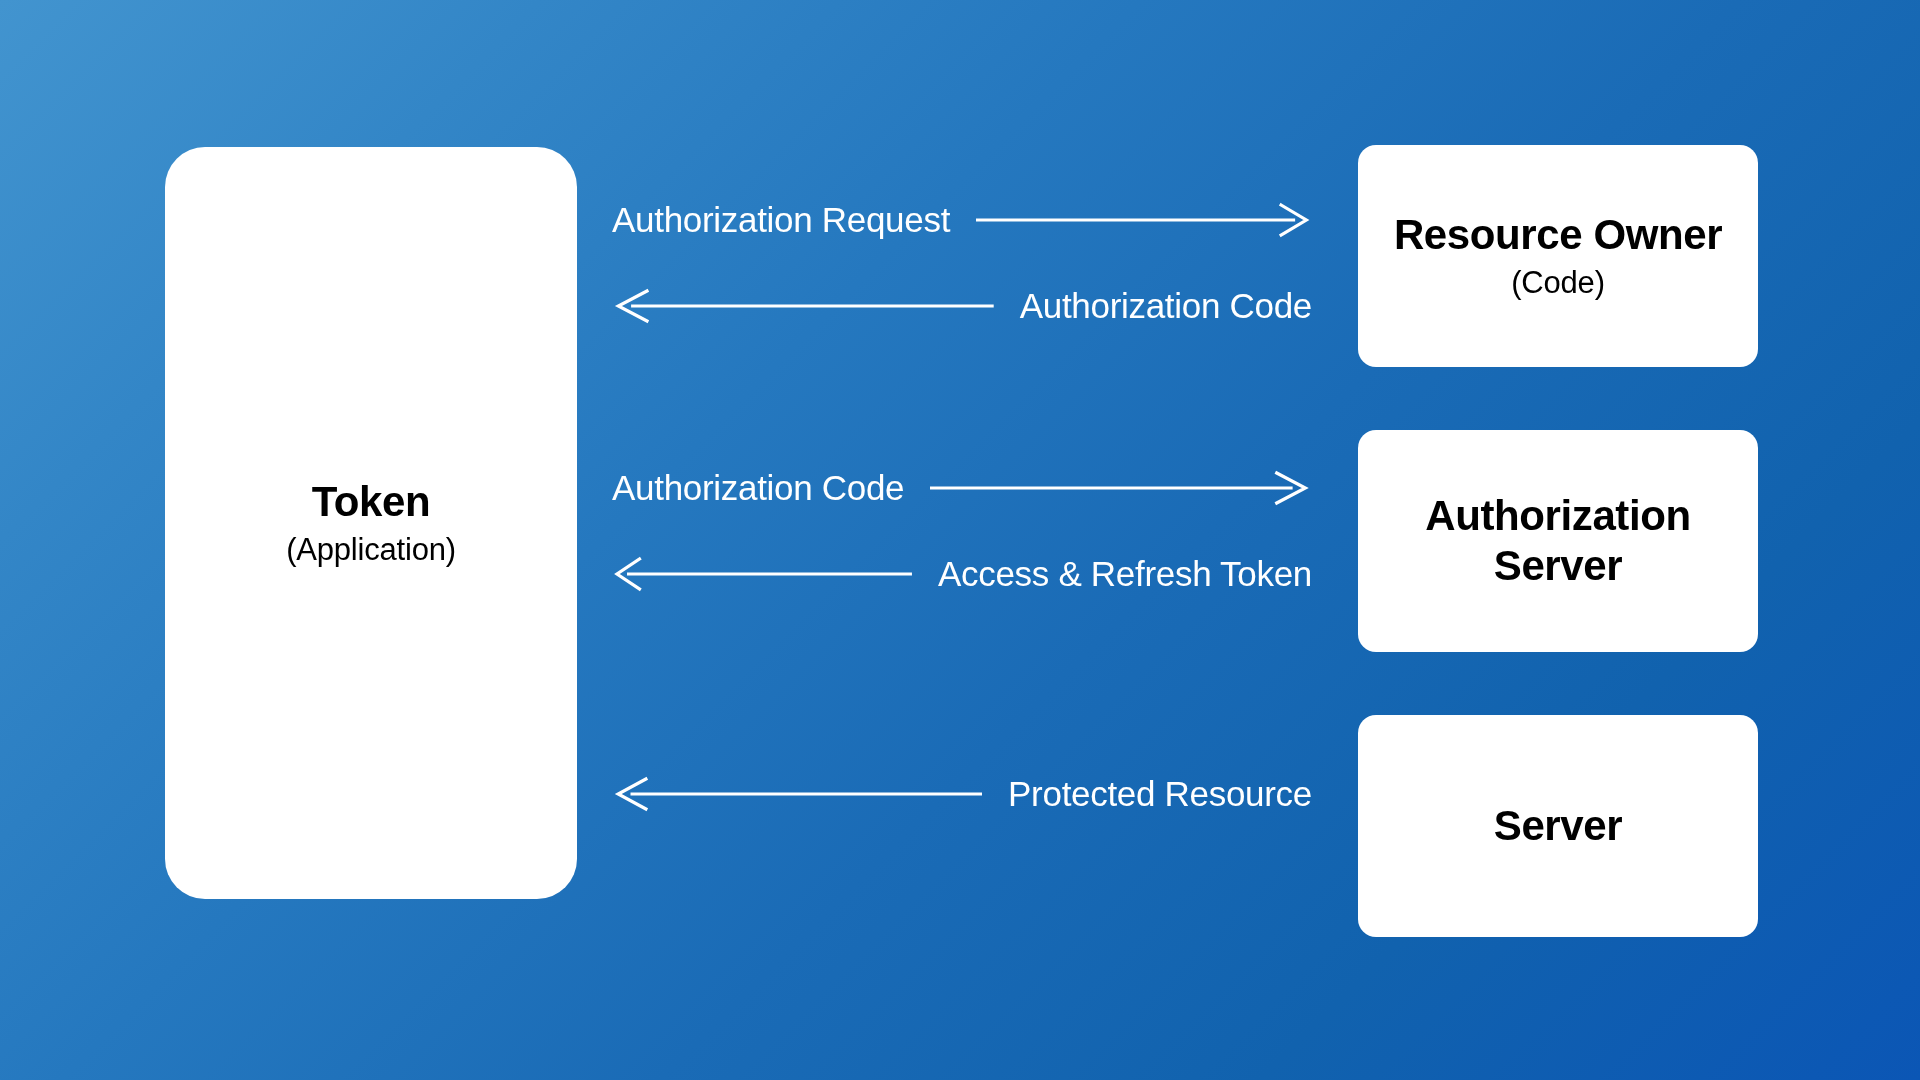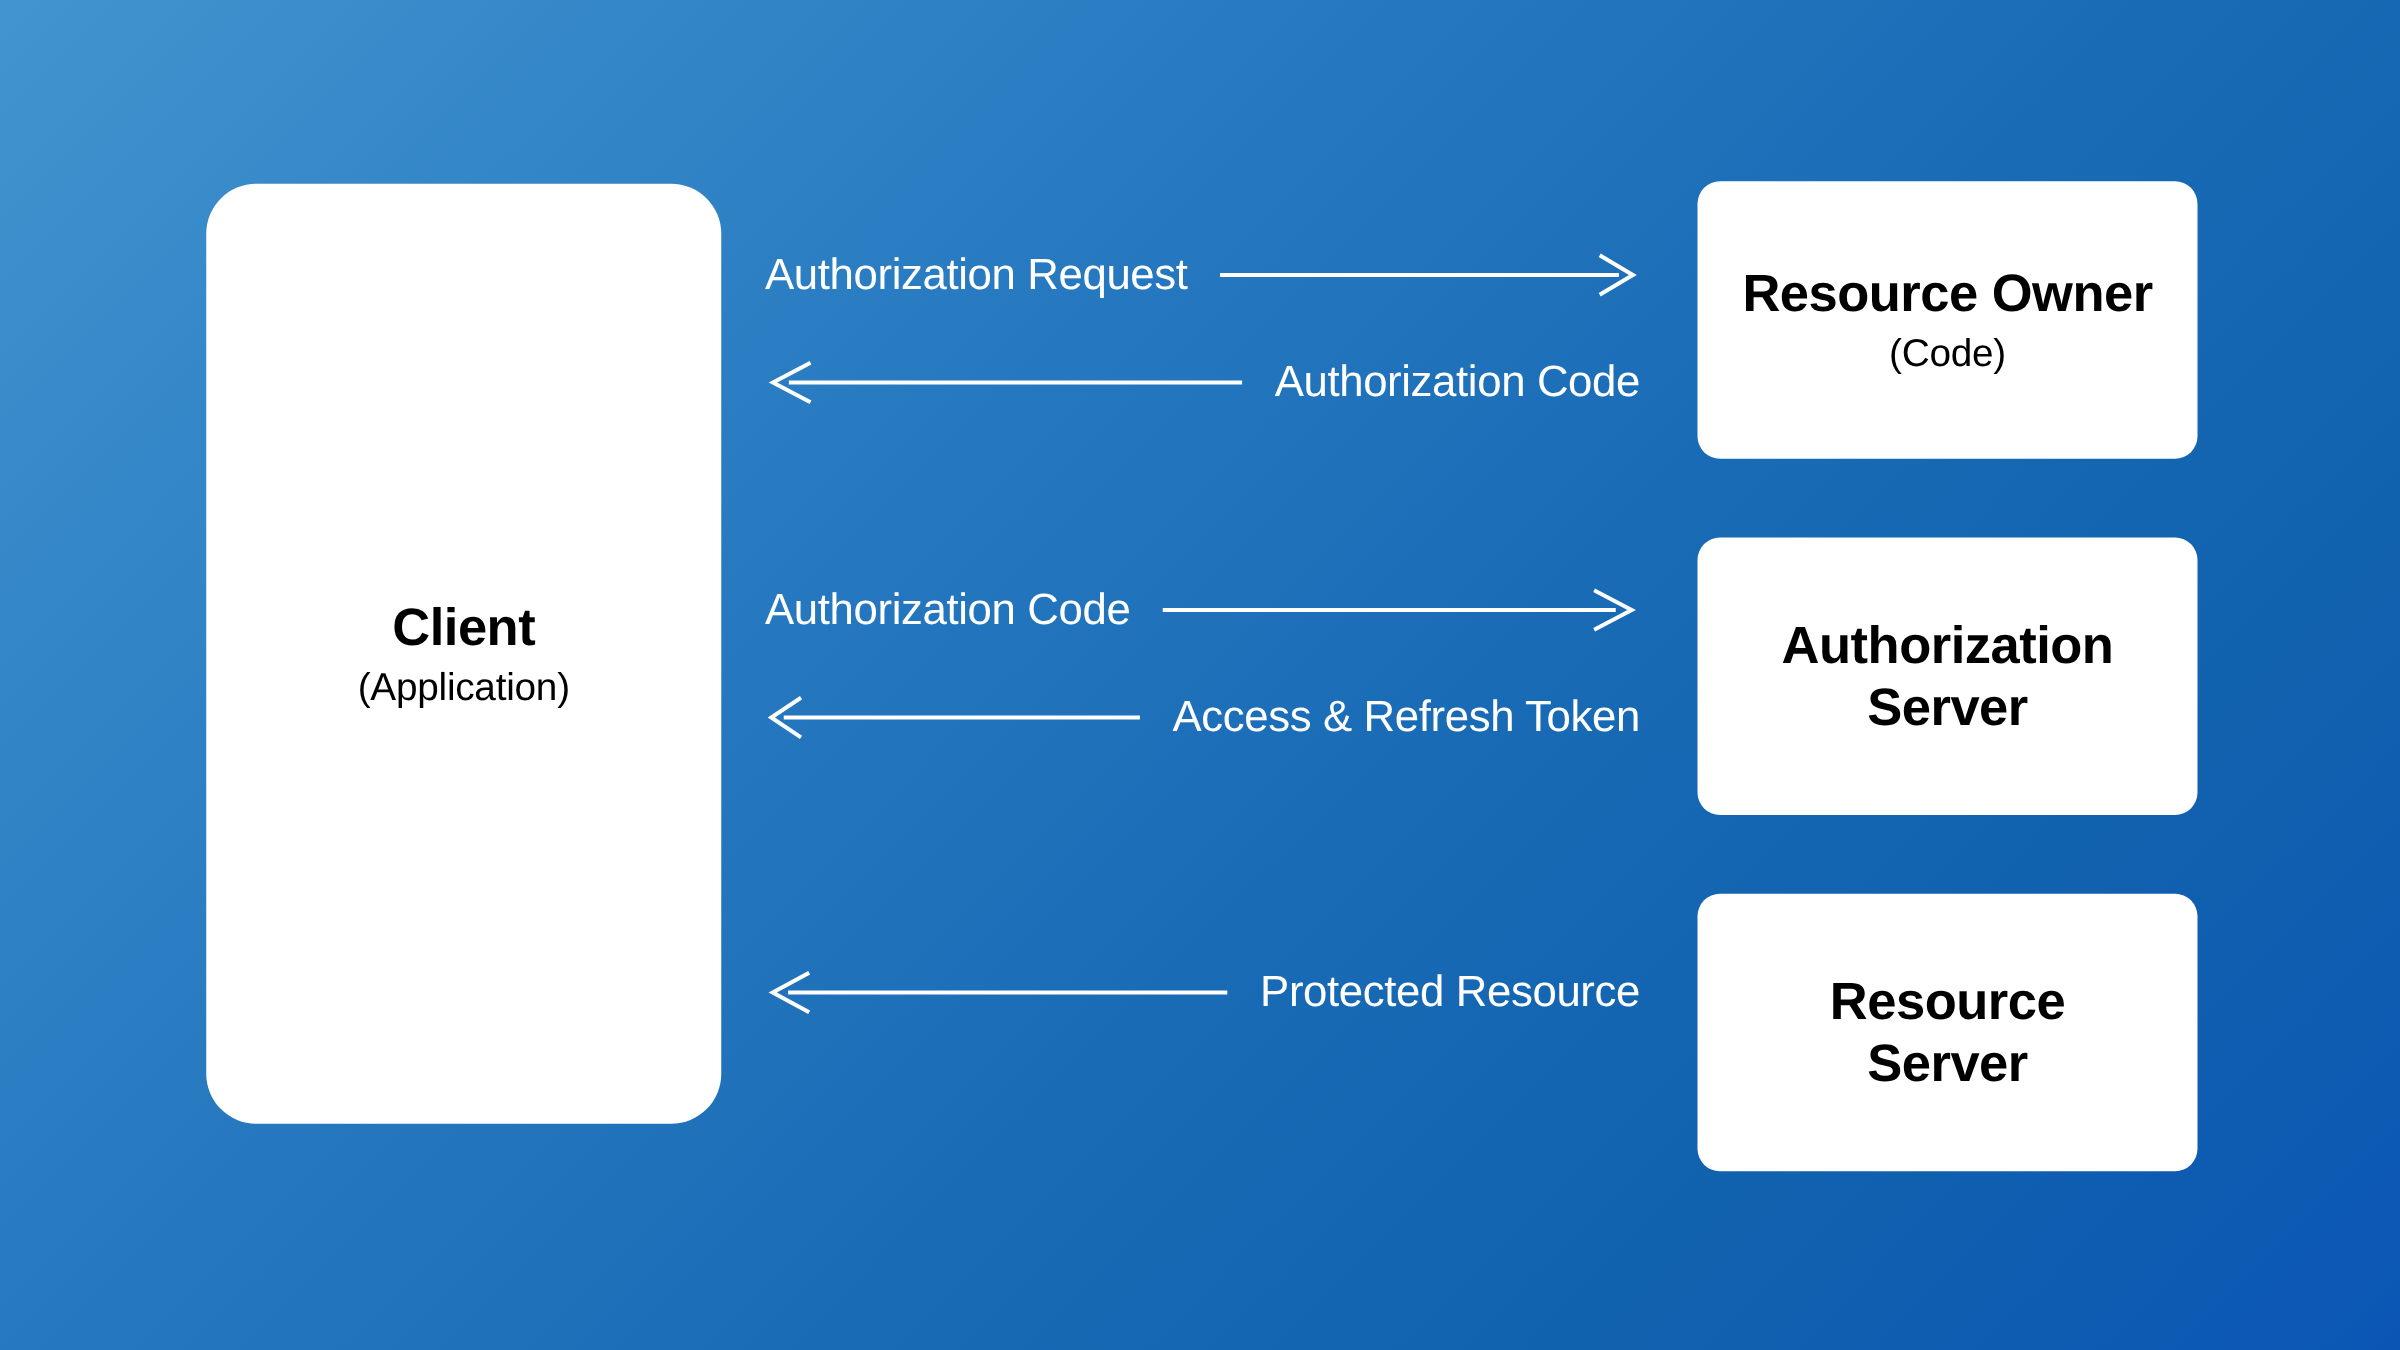--- a/index.html
+++ b/index.html
@@ -108,36 +108,35 @@
   #row-4 { top:545px;text-align:center; }
   #row-5 { top:695px; }
   #row-6 { top:765px; }
 </style>
 </head>
 <body>
 
 <div id="diagram">
 
   <div class="node" id="client-box">
-    <div class="node-title bold">Client</div>
+    <div class="node-title bold">Token</div>
     <div class="node-sub">(Application)</div>
   </div>
 
   <div class="node right-box" id="resource-owner-box">
     <div class="node-title bold">Resource Owner</div>
     <div class="node-sub">(Code)</div>
   </div>
 
   <div class="node right-box" id="auth-server-box">
     <div class="node-title regular">Authorization</div>
     <div class="node-title regular">Server</div>
   </div>
 
   <div class="node right-box" id="resource-server-box">
-    <div class="node-title regular">Resource</div>
     <div class="node-title regular">Server</div>
   </div>
 
   <div class="flow-row to-right" id="row-1">
     <span class="flow-label">Authorization Request</span>
     <svg class="arrow" viewBox="0 0 240 40" preserveAspectRatio="none">
       <line x1="0" y1="20" x2="228" y2="20" stroke="#ffffff" stroke-width="3.2" vector-effect="non-scaling-stroke"></line>
       <polyline points="218,5 236,20 218,35" fill="none" stroke="#ffffff" stroke-width="3.2" stroke-linecap="square" stroke-linejoin="miter" vector-effect="non-scaling-stroke"></polyline>
     </svg>
   </div>

